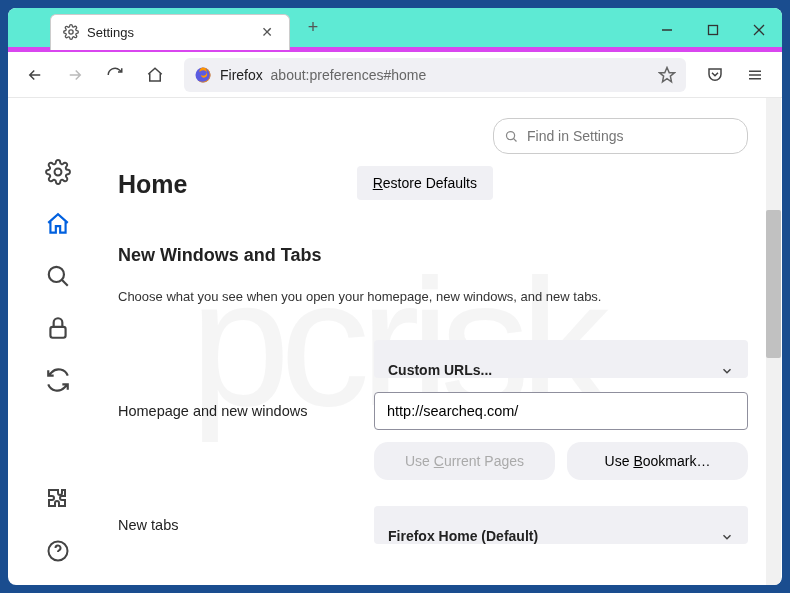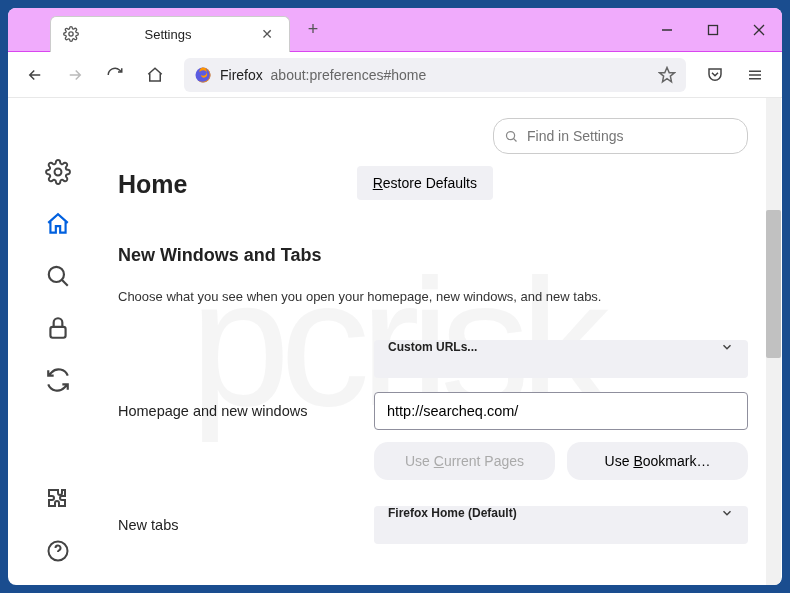--- a/index.html
+++ b/index.html
@@ -17,24 +17,23 @@
       background: #fff;
       border-radius: 8px;
       display: flex;
       flex-direction: column;
       overflow: hidden;
     }
     .titlebar {
       height: 44px;
       display: flex;
       align-items: center;
-      background: #f0abfc;
-      border-bottom: 1px solid #d946ef;
+      background: #5eead4;
+      border-bottom: 5px solid #d946ef;
       position: relative;
-      text-align: center;
     }
     .tab {
       display: flex;
       align-items: center;
       background: #fff;
       border: 1px solid #ccc;
       border-bottom: none;
       border-radius: 6px 6px 0 0;
       height: 36px;
       margin-left: 42px;
@@ -126,23 +125,23 @@
     .section-title { font-size:18px; font-weight:600; color:#222; margin-top:36px; }
     .section-desc { font-size:13px; color:#333; margin-top:22px; line-height:1.4;}
     .row { display:flex; align-items:center; margin-top:28px; gap:16px;}
     .row-label { width:240px; font-size:14.5px; color:#222; }
     .select-box {
       flex:1;
       height:38px;
       background:#f0f0f4;
       border-radius:4px;
       display:flex;
-      align-items:flex-start;
+      align-items:flex-end;
       padding:0 14px;
-      font-size:12px;
+      font-size:14px;
       font-weight:600;
       color:#222;
       cursor:pointer;
       position:relative;
     }
     .select-box .chev { margin-left:auto; color:#444; }
     .text-input {
       flex:1;
       height:38px;
       border:1px solid #8f8f9d;

